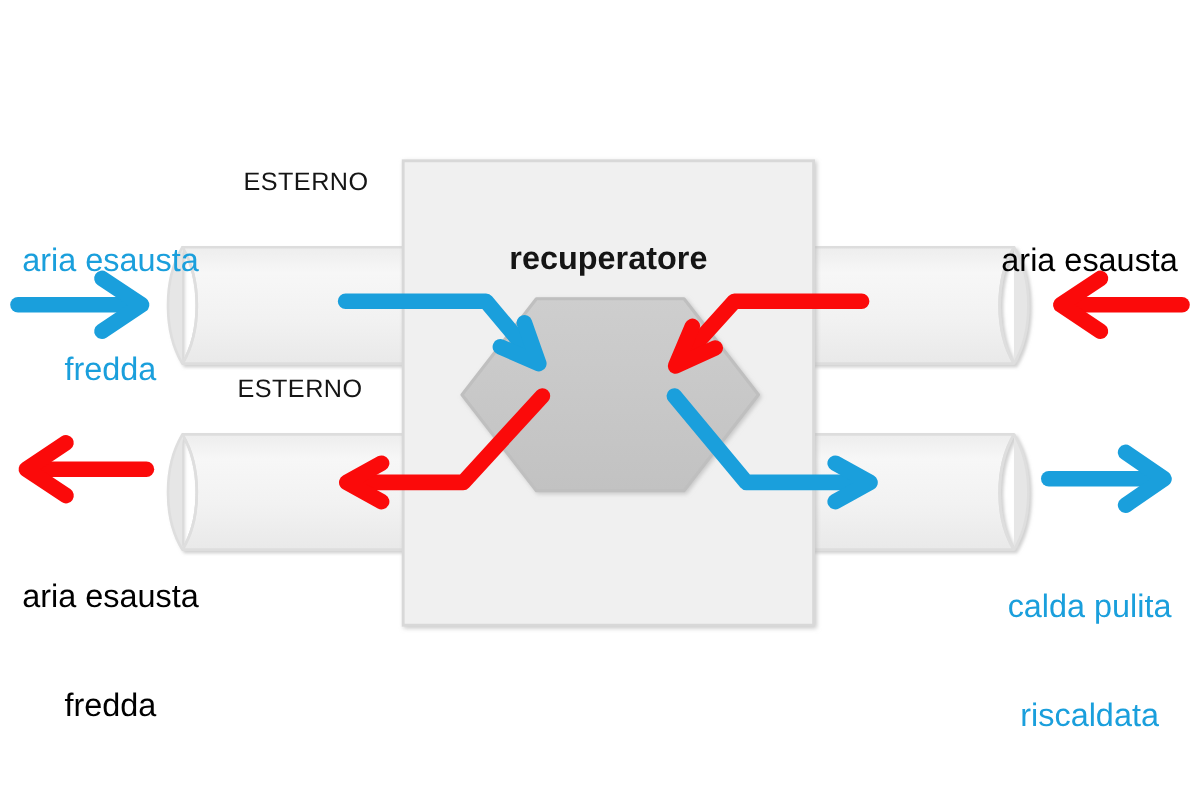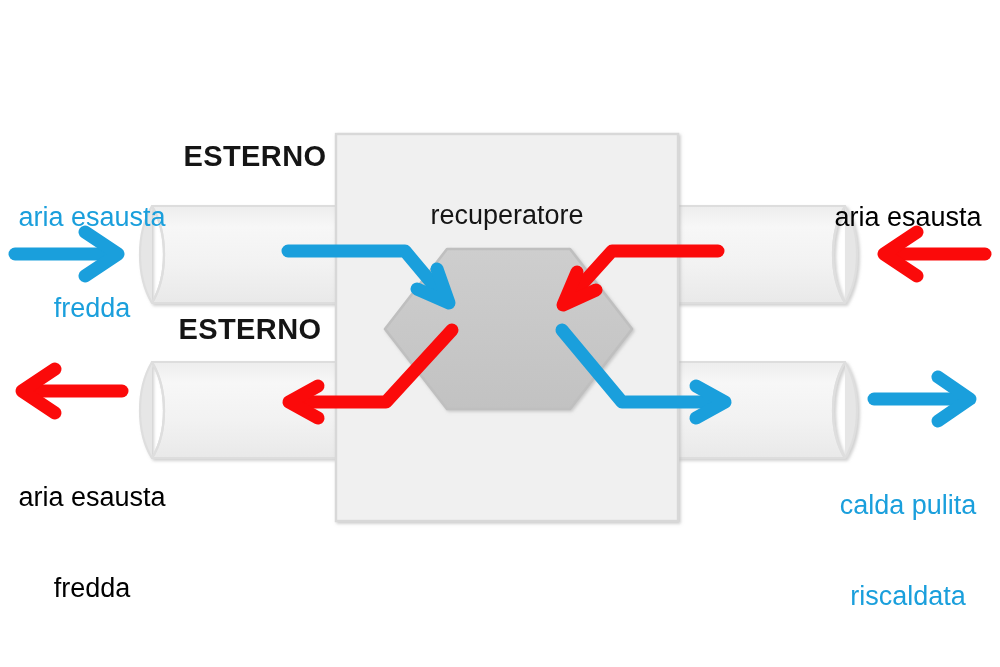--- a/index.html
+++ b/index.html
@@ -31,27 +31,27 @@
   }
   .lbl-blue { color: #1a9fdc; }
   .lbl-red  { color: #000000; }
   .lbl-dark { color: #151515; }
 
   .side-label {
     font-size: 27px;
     font-weight: 400;
   }
   .zone-label {
-    font-size: 29px;
-    font-weight: 700;
+    font-size: 21px;
+    font-weight: 400;
     letter-spacing: 0.4px;
   }
   .core-label {
     font-size: 27px;
-    font-weight: 400;
+    font-weight: 700;
   }
   .ta-center{ text-align: center; }
 </style>
 </head>
 <body>
 
 <div id="stage">
 
   <svg class="layer" viewBox="0 0 1000 667">
     <defs>

